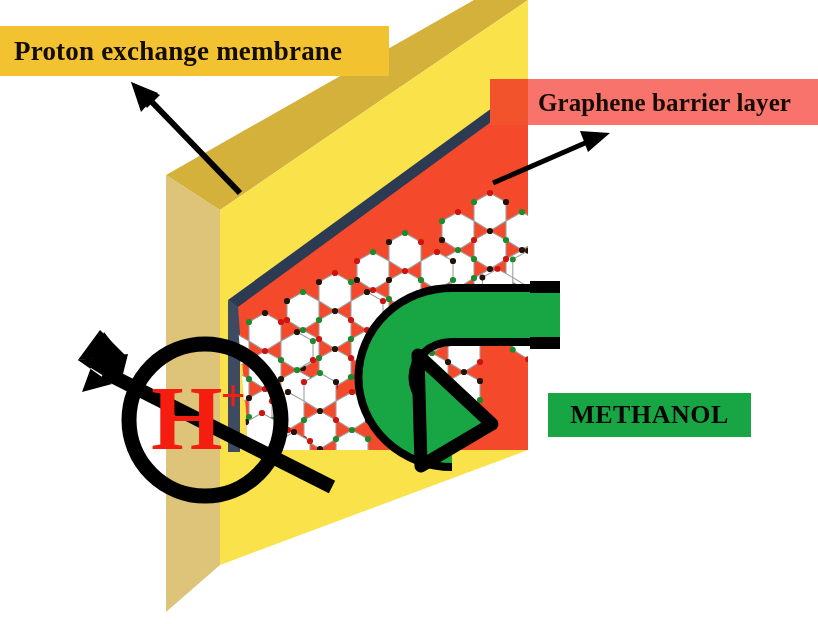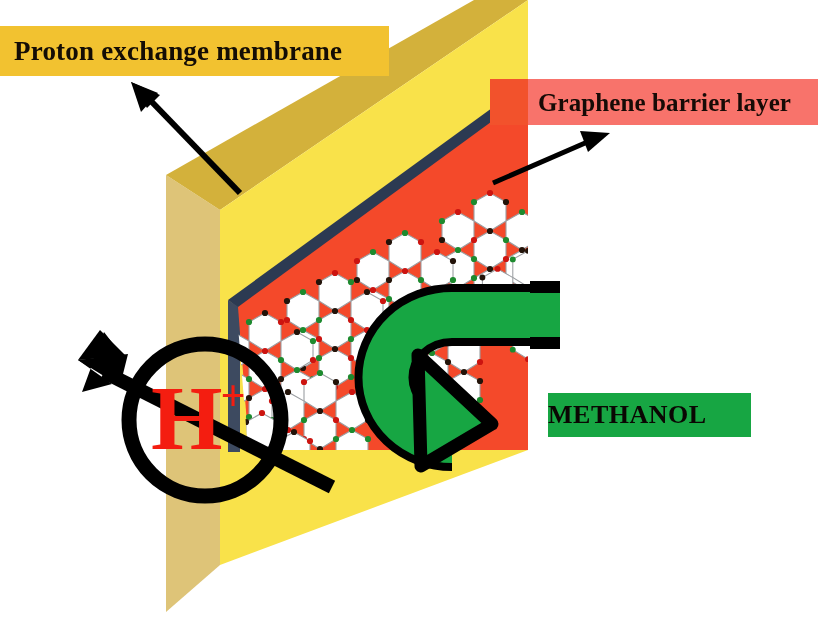--- a/index.html
+++ b/index.html
@@ -21,21 +21,21 @@
   
   #lbl-gbl{left:490px;top:79px;width:328px;height:46px;
            background:#f8736b;padding-left:48px;}
   #lbl-gbl .seg{position:absolute;left:0;top:0;width:38px;height:100%;
                 background:#f2522c;}
   #lbl-gbl .label-text{font-size:25px;color:#170b06;position:relative;
                        letter-spacing:.1px;}
 
   
   #lbl-meth{left:548px;top:393px;width:203px;height:44px;
-            background:#17a643;justify-content:flex-start;}
+            background:#17a643;justify-content:center;}
   #lbl-meth .label-text{font-size:26px;color:#0a0703;letter-spacing:.5px;}
 
   
   #hplus{position:absolute;left:151px;top:367px;width:130px;height:102px;
          display:flex;align-items:center;justify-content:flex-start;}
   #hplus .h{font-family:"Liberation Serif", serif;font-weight:bold;
             font-size:92px;color:#f41d10;line-height:.9;}
   #hplus .p{font-family:"Liberation Serif", serif;font-weight:bold;
             font-size:44px;color:#f41d10;line-height:1;
             position:relative;top:-22px;left:-2px;}

